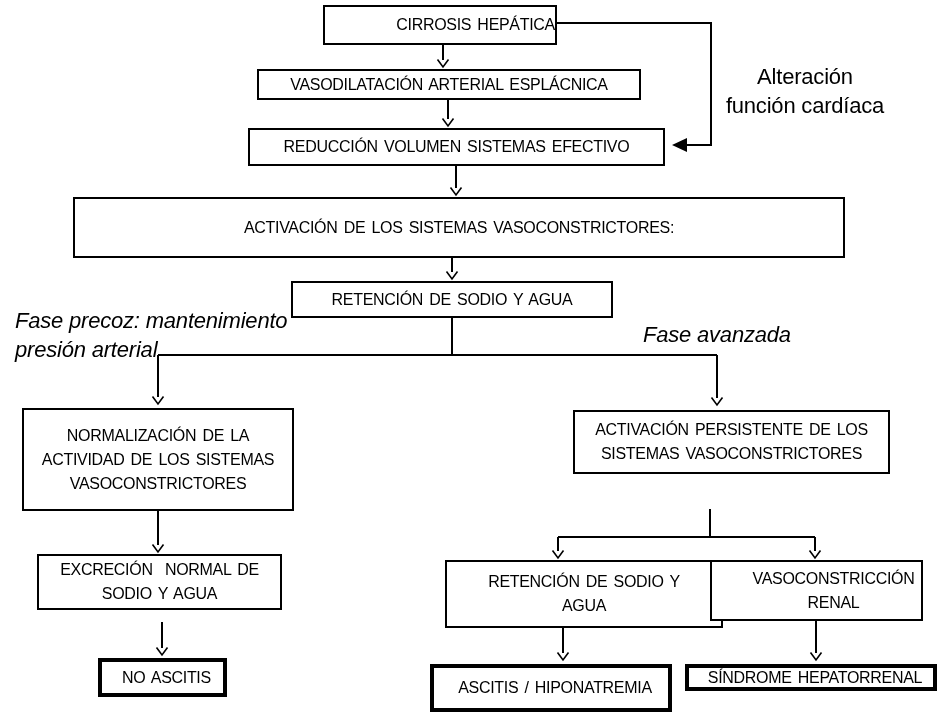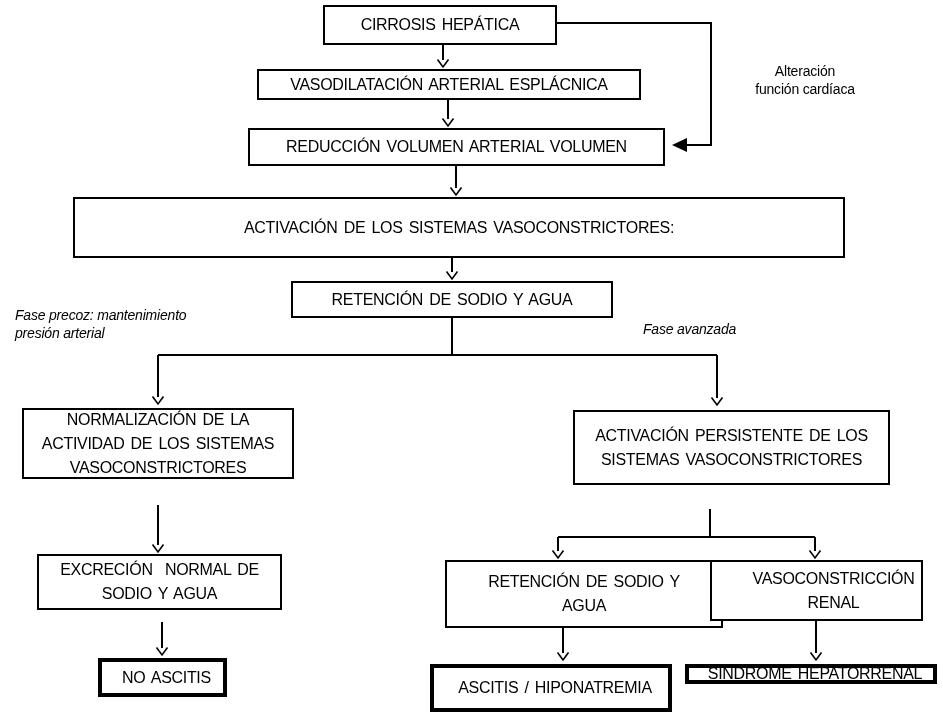--- a/index.html
+++ b/index.html
@@ -10,21 +10,21 @@
   svg.connectors { position:absolute; left:0; top:0; width:943px; height:712px; }
   .node {
     position:absolute; box-sizing:border-box; background:#ffffff;
     border:2px solid #000000; display:flex; flex-direction:column;
     justify-content:center; align-items:center; text-align:center;
     font-size:16px; line-height:1.5; letter-spacing:-0.3px; word-spacing:2px;
   }
   .node.thick { border-width:4px;padding-left:8px; }
   .ln { display:block; white-space:pre; }
   .annotation {
-    position:absolute; font-size:14px; line-height:1.32; letter-spacing:-0.2px;
+    position:absolute; font-size:22px; line-height:1.32; letter-spacing:-0.2px;
   }
   .annotation.italic { font-style:italic; }
   .annotation.center { text-align:center; }
 </style>
 </head>
 <body>
 
 <div class="canvas">
 
   <svg class="connectors" viewBox="0 0 943 712" fill="none" stroke="#000000" stroke-width="2">
@@ -96,75 +96,75 @@
       <path d="M563 628 V653"></path>
       <path d="M557.5 652.5 L563 660 L568.5 652.5" stroke-width="1.6"></path>
     </g>
 
     <g>
       <path d="M816 621 V653"></path>
       <path d="M810.5 652.5 L816 660 L821.5 652.5" stroke-width="1.6"></path>
     </g>
   </svg>
 
-  <div class="node" style="left:323px; top:5px; width:234px; height:40px;">
+  <div class="node" style="left:323px; top:5px; width:234px; height:40px;align-items:flex-end;">
     <span class="ln">CIRROSIS HEPÁTICA</span>
   </div>
 
   <div class="node" style="left:257px; top:69px; width:384px; height:31px;">
     <span class="ln">VASODILATACIÓN ARTERIAL ESPLÁCNICA</span>
   </div>
 
   <div class="node" style="left:248px; top:128px; width:417px; height:38px;">
-    <span class="ln">REDUCCIÓN VOLUMEN ARTERIAL VOLUMEN</span>
+    <span class="ln">REDUCCIÓN VOLUMEN SISTEMAS EFECTIVO</span>
   </div>
 
   <div class="node" style="left:73px; top:197px; width:772px; height:61px;gap:37px;">
     <span class="ln">ACTIVACIÓN DE LOS SISTEMAS VASOCONSTRICTORES:</span>
   </div>
 
   <div class="node" style="left:291px; top:281px; width:322px; height:37px;">
     <span class="ln">RETENCIÓN DE SODIO Y AGUA</span>
   </div>
 
-  <div class="node" style="left:22px; top:408px; width:272px; height:71px;">
+  <div class="node" style="left:22px; top:408px; width:272px; height:103px;">
     <span class="ln">NORMALIZACIÓN DE LA</span>
     <span class="ln">ACTIVIDAD DE LOS SISTEMAS</span>
     <span class="ln">VASOCONSTRICTORES</span>
   </div>
 
   <div class="node" style="left:37px; top:554px; width:245px; height:56px;">
     <span class="ln">EXCRECIÓN  NORMAL DE</span>
     <span class="ln">SODIO Y AGUA</span>
   </div>
 
   <div class="node thick" style="left:98px; top:658px; width:129px; height:39px;">
     <span class="ln">NO ASCITIS</span>
   </div>
 
-  <div class="node" style="left:573px; top:410px; width:317px; height:75px;">
+  <div class="node" style="left:573px; top:410px; width:317px; height:64px;">
     <span class="ln">ACTIVACIÓN PERSISTENTE DE LOS</span>
     <span class="ln">SISTEMAS VASOCONSTRICTORES</span>
   </div>
 
   <div class="node" style="left:445px; top:560px; width:278px; height:68px;">
     <span class="ln">RETENCIÓN DE SODIO Y</span>
     <span class="ln">AGUA</span>
   </div>
 
   <div class="node" style="left:710px; top:560px; width:213px; height:61px;padding-left:34px;">
     <span class="ln">VASOCONSTRICCIÓN</span>
     <span class="ln">RENAL</span>
   </div>
 
   <div class="node thick" style="left:430px; top:664px; width:242px; height:48px;">
     <span class="ln">ASCITIS / HIPONATREMIA</span>
   </div>
 
-  <div class="node thick" style="left:685px; top:664px; width:252px; height:20px;">
+  <div class="node thick" style="left:685px; top:664px; width:252px; height:27px;">
     <span class="ln">SÍNDROME HEPATORRENAL</span>
   </div>
 
   <div class="annotation center" style="left:715px; top:62px; width:180px;">
     <span class="ln">Alteración</span>
     <span class="ln">función cardíaca</span>
   </div>
 
   <div class="annotation italic" style="left:15px; top:306px; width:280px;">
     <span class="ln">Fase precoz: mantenimiento</span>

